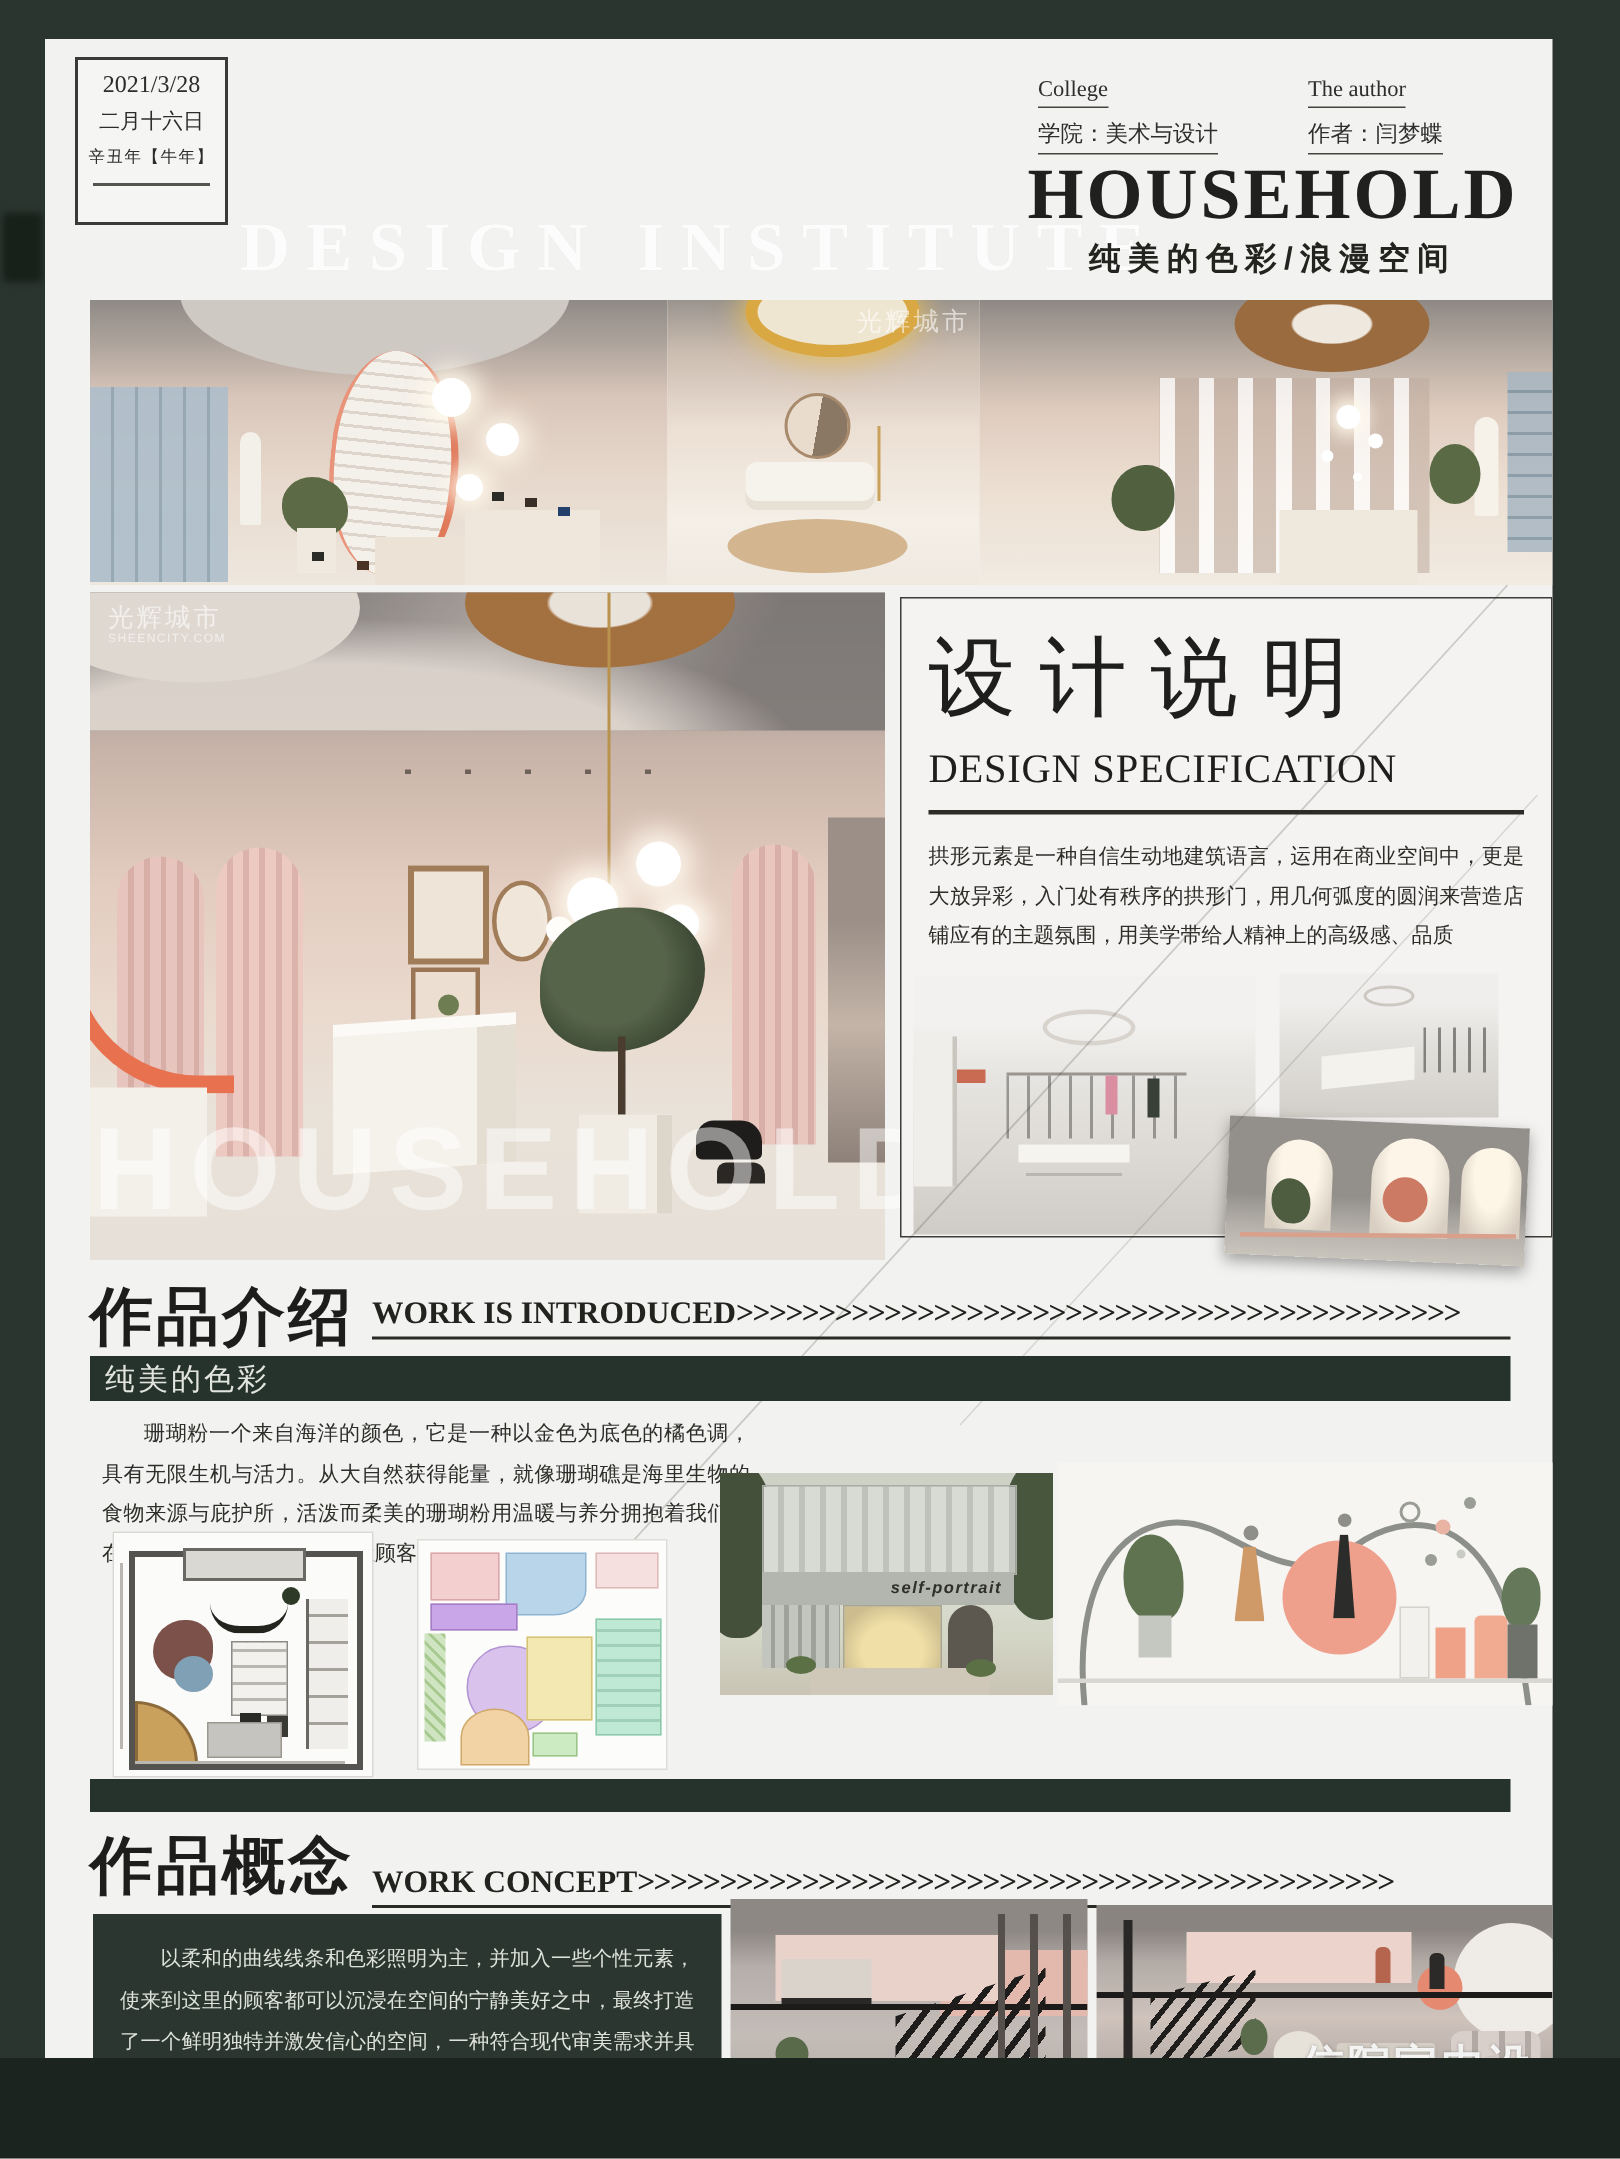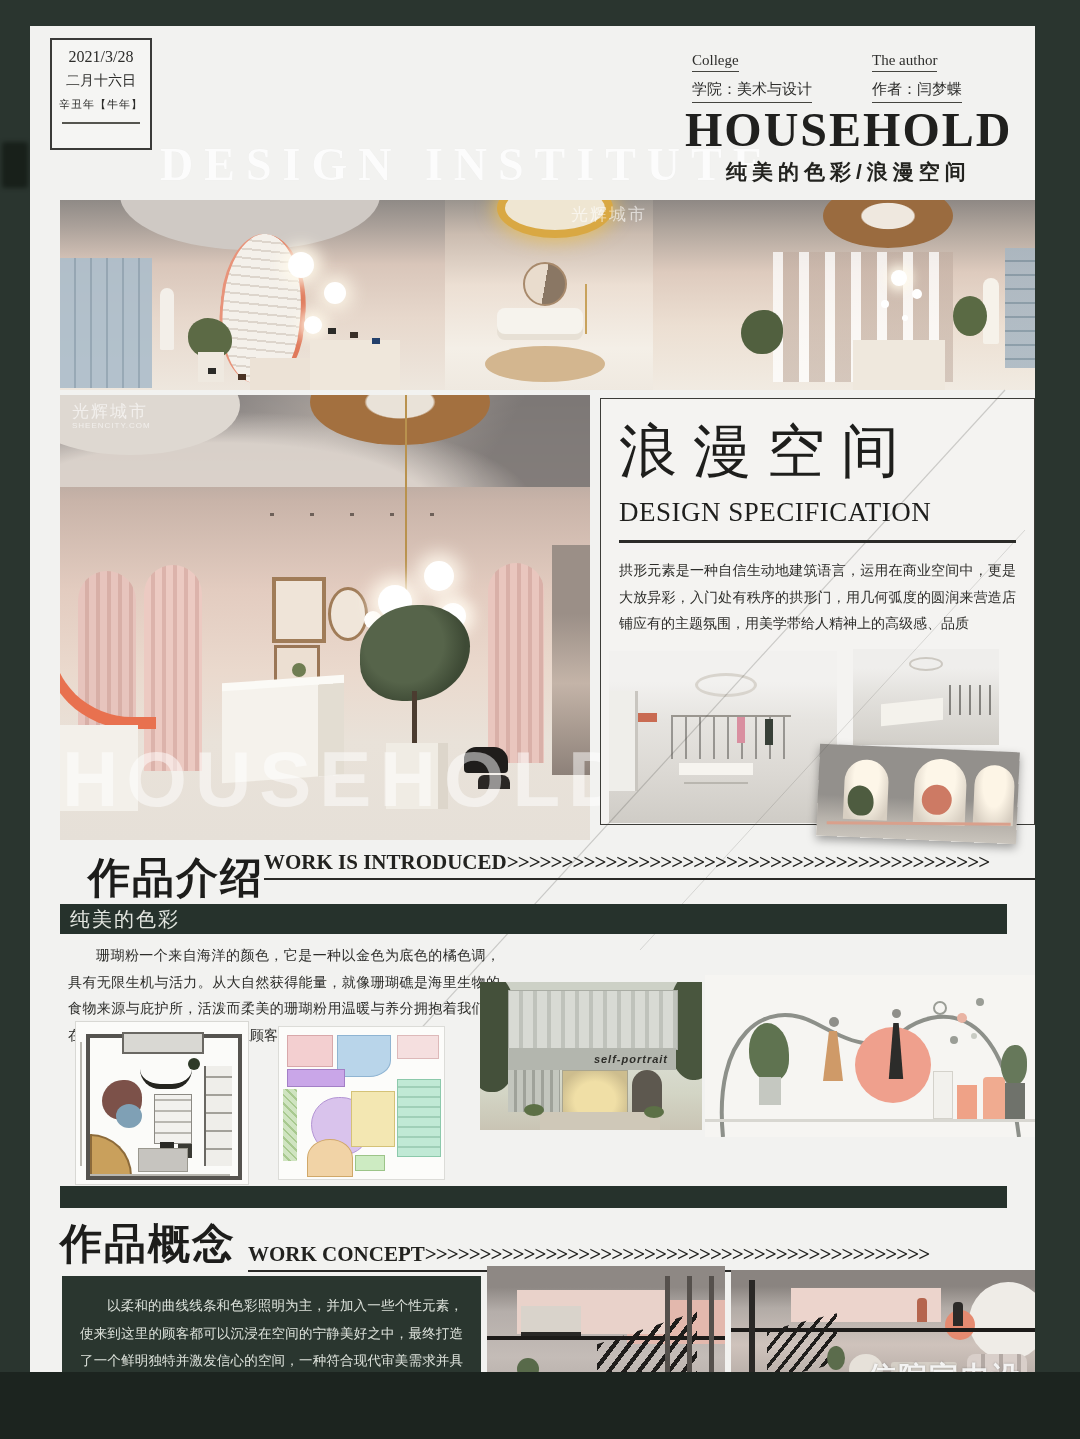--- a/index.html
+++ b/index.html
@@ -135,21 +135,21 @@
       <div class="abs" style="left:492px;top:150px;width:38px;height:230px;background:linear-gradient(180deg,#9b8f87 0 30%,#c4b4a8 60%,#8d8179 100%);"></div>
       <div class="abs" style="left:404px;top:352px;width:44px;height:26px;border-radius:12px 14px 4px 4px;background:#1f1d1b;box-shadow:8px 22px 0 -6px #2a2724;"></div>
       <div class="abs sheency" style="left:12px;top:8px;">
         <div class="cn">光辉城市</div>
         <div class="en">SHEENCITY.COM</div>
       </div>
     </div>
     <div class="abs household-wm">HOUSEHOLD</div>
 
     <div class="abs specbox">
-      <div class="spec-title">浪漫空间</div>
+      <div class="spec-title">设计说明</div>
       <div class="spec-en">DESIGN SPECIFICATION</div>
       <div class="spec-hr"></div>
       <div class="body-cn" style="margin-top:14px;text-indent:0;">拱形元素是一种自信生动地建筑语言，运用在商业空间中，更是大放异彩，入门处有秩序的拱形门，用几何弧度的圆润来营造店铺应有的主题氛围，用美学带给人精神上的高级感、品质</div>
 
       <div class="art" style="left:8px;top:252px;width:228px;height:172px;background:linear-gradient(180deg,#f2f1ef 0 18%,#e6e4e0 40%,#dcd9d4 70%,#cfccc6 100%);">
         <div class="abs" style="left:86px;top:22px;width:56px;height:18px;border-radius:50%;border:3px solid #d8d4cd;"></div>
         <div class="abs" style="left:4px;top:62px;width:44px;height:9px;background:#c96b52;"></div>
         <div class="abs" style="left:62px;top:64px;width:120px;height:42px;background:repeating-linear-gradient(90deg,rgba(90,88,84,.55) 0 2px,rgba(0,0,0,0) 2px 14px);border-top:2px solid #9a968f;"></div>
         <div class="abs" style="left:128px;top:66px;width:8px;height:26px;background:#d98fa0;box-shadow:28px 2px 0 0 #384038;"></div>
         <div class="abs" style="left:70px;top:112px;width:74px;height:12px;background:#f6f4ef;box-shadow:0 14px 0 -5px #b9b6af;"></div>
@@ -168,21 +168,21 @@
       <div class="abs" style="left:104px;top:36px;width:30px;height:30px;border-radius:50%;background:#cd7a64;"></div>
       <div class="abs" style="left:30px;top:40px;width:26px;height:30px;border-radius:50% 60% 45% 55%;background:#4e5c40;"></div>
       <div class="abs" style="left:10px;top:74px;width:184px;height:3px;background:#d9a08c;transform:rotate(-2deg);"></div>
     </div>
 
     <svg class="abs" width="1005" height="1373" style="left:0;top:0;pointer-events:none;">
       <line x1="975" y1="364" x2="385" y2="1009" stroke="rgba(60,60,55,0.22)" stroke-width="1.2"></line>
       <line x1="995" y1="504" x2="610" y2="924" stroke="rgba(60,60,55,0.16)" stroke-width="1"></line>
     </svg>
 
-    <div class="abs" style="left:30px;top:824px;display:flex;align-items:flex-start;width:947px;margin-left:28px;">
+    <div class="abs" style="left:30px;top:824px;display:flex;align-items:center;gap:12px;width:947px;">
       <span class="sec-cn">作品介绍</span>
       <span class="sec-en" style="flex:1;">
         <span>WORK IS INTRODUCED</span><span class="arrows">&gt;&gt;&gt;&gt;&gt;&gt;&gt;&gt;&gt;&gt;&gt;&gt;&gt;&gt;&gt;&gt;&gt;&gt;&gt;&gt;&gt;&gt;&gt;&gt;&gt;&gt;&gt;&gt;&gt;&gt;&gt;&gt;&gt;&gt;&gt;&gt;&gt;&gt;&gt;&gt;&gt;&gt;&gt;&gt;</span>
       </span>
     </div>
     <div class="abs banner" style="left:30px;top:878px;width:947px;height:30px;">
       <span>纯美的色彩</span>
     </div>
     <div class="abs body-cn" style="left:38px;top:916px;width:432px;">珊瑚粉一个来自海洋的颜色，它是一种以金色为底色的橘色调，具有无限生机与活力。从大自然获得能量，就像珊瑚礁是海里生物的食物来源与庇护所，活泼而柔美的珊瑚粉用温暖与养分拥抱着我们，在不断色彩渐变的环境中，让顾客觉得舒适愉快。</div>
 

